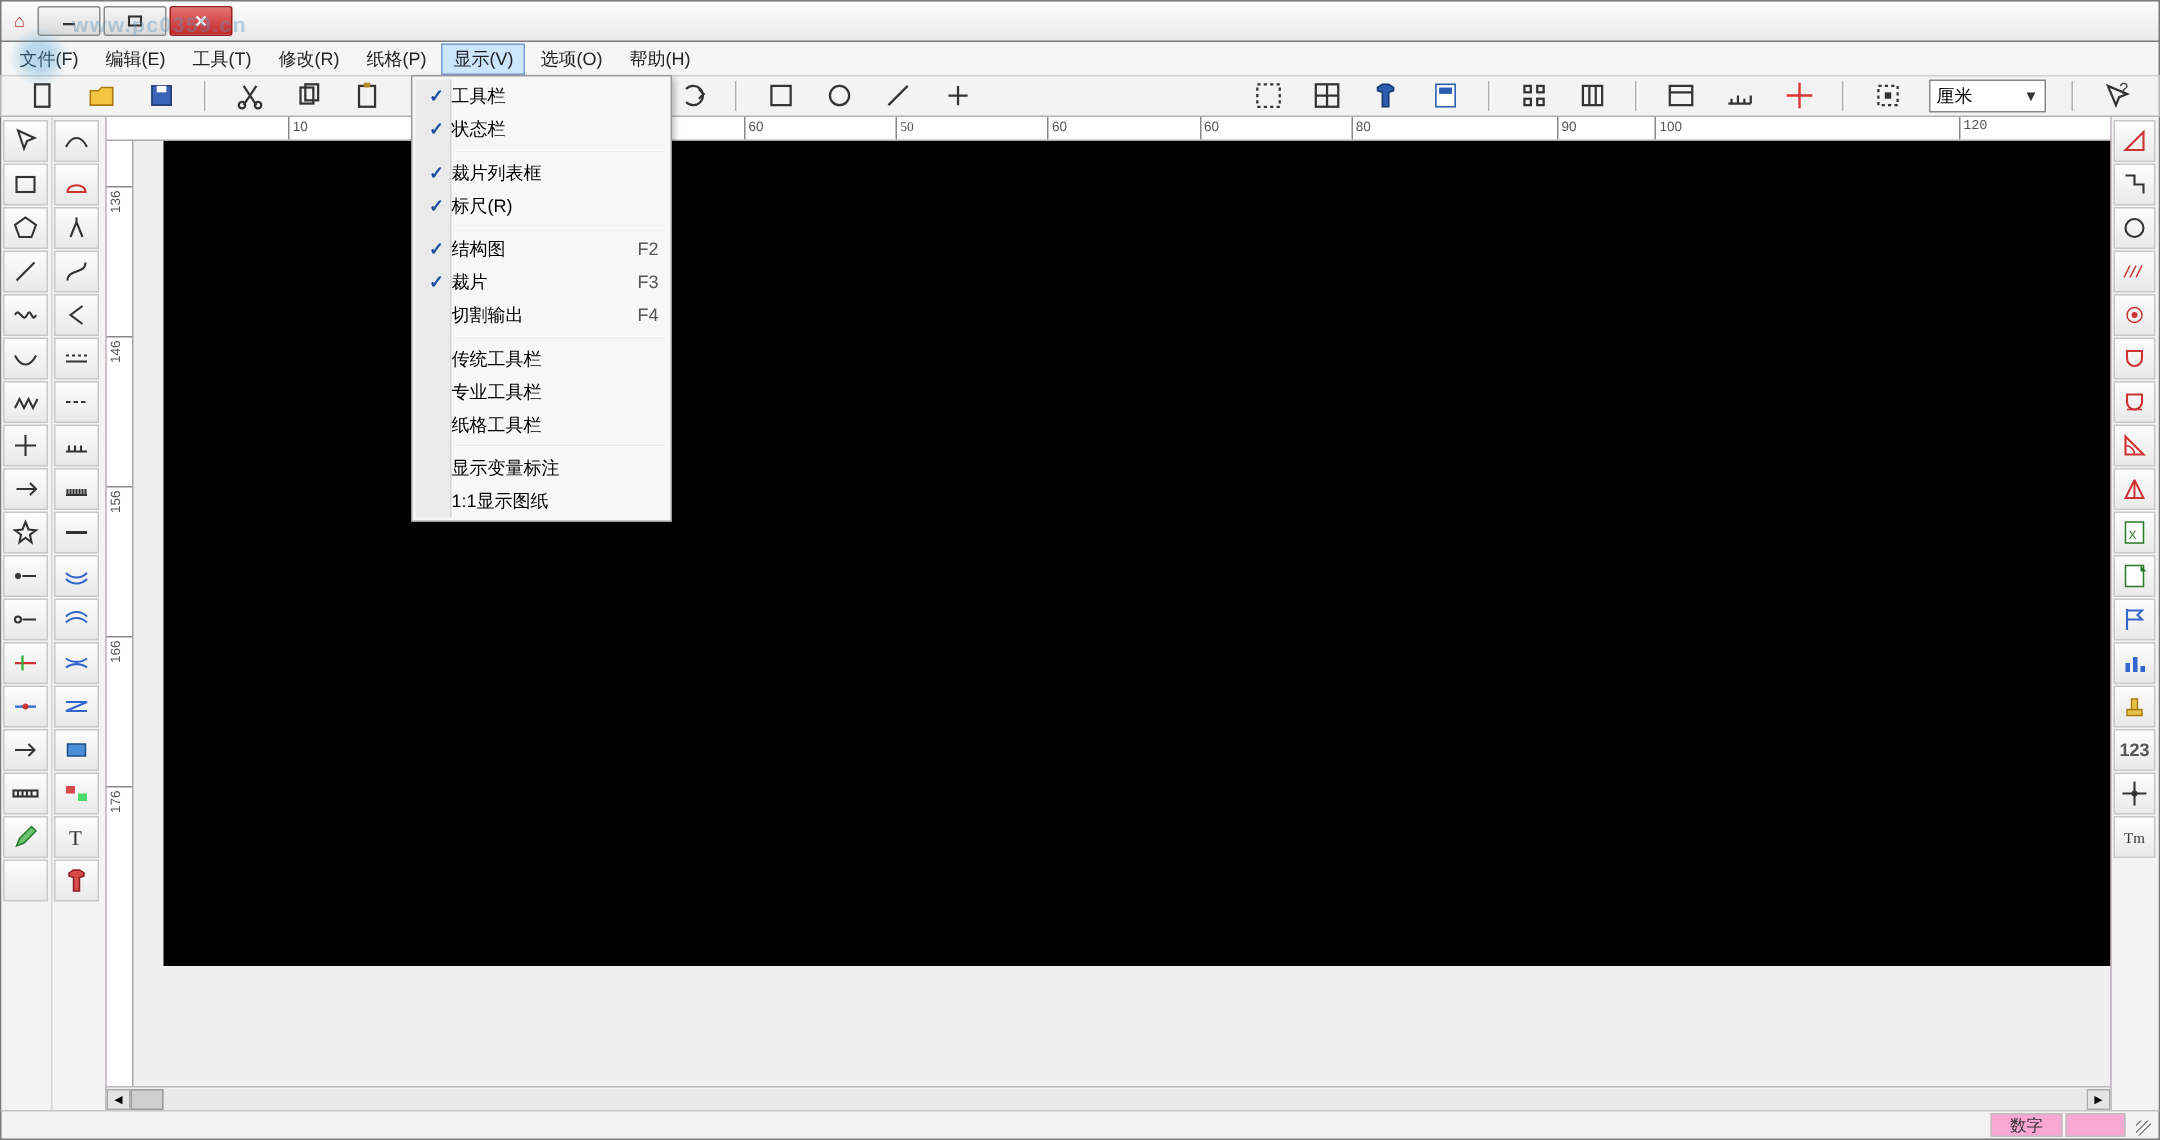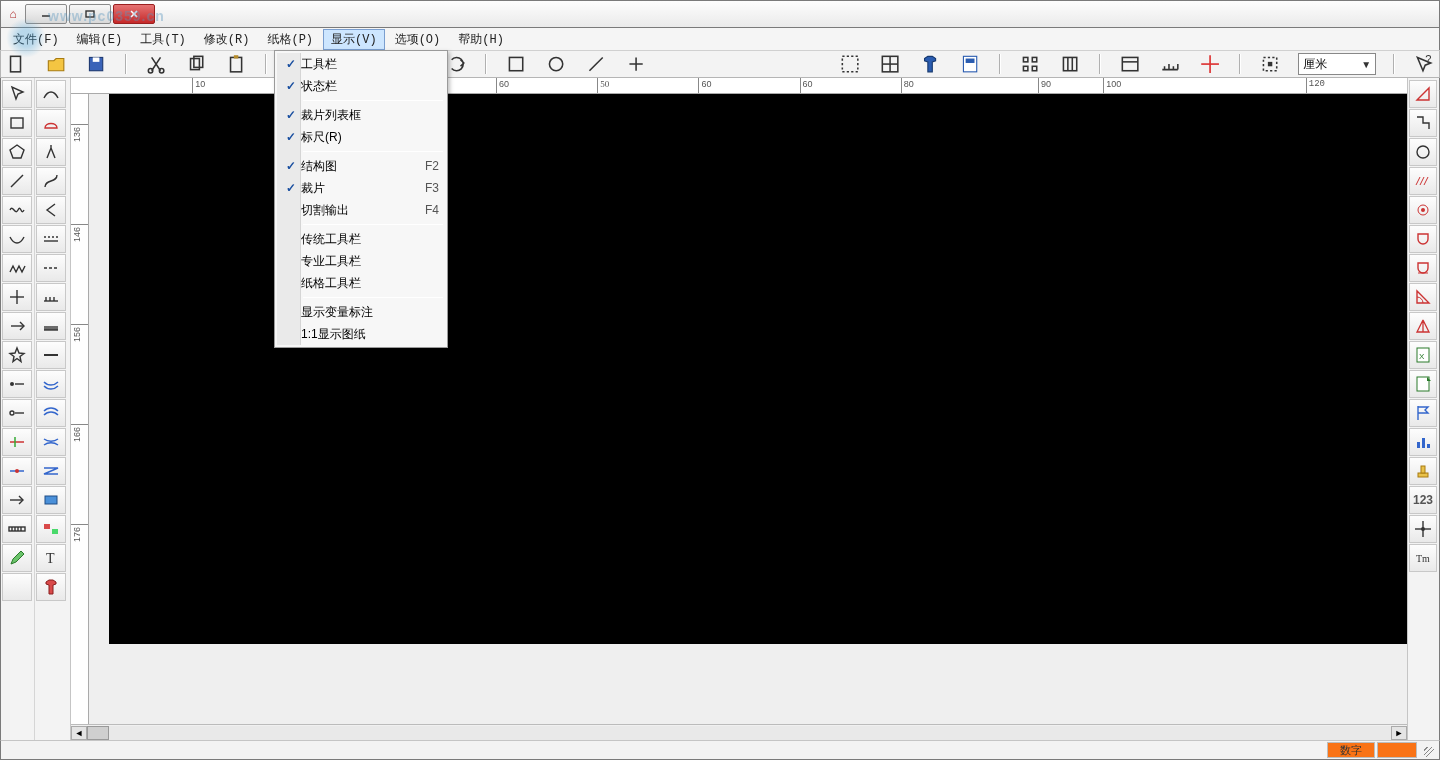--- a/index.html
+++ b/index.html
@@ -9,25 +9,25 @@
   .titlebar { height: 28px; background: linear-gradient(#fdfdfd,#eaeaea); border: 1px solid #7a7a7a; display: flex; align-items: center; padding: 0 4px; position: relative; }
   .titlebar .app-icon { width: 16px; height: 16px; margin-right: 4px; display:flex; align-items:center; justify-content:center; color:#b03030; font-size:12px; }
   .titlebar .title-text { flex: 1; color: #333; }
   .win-btns { display: flex; gap: 2px; }
   .win-btn { width: 42px; height: 20px; border: 1px solid #8a8a8a; background: linear-gradient(#f7f7f7,#d9d9d9); display: flex; align-items: center; justify-content: center; border-radius: 2px; }
   .win-btn.close { background: linear-gradient(#e57373,#c62828); border-color:#9a1f1f; color:#fff; }
   .win-btn svg { width: 12px; height: 10px; }
 
   
   .menubar { height: 22px; background: #f5f5f5; border-left:1px solid #7a7a7a; border-right:1px solid #7a7a7a; display: flex; align-items: center; padding: 0 4px; gap: 2px; }
-  .menubar .menu-item { padding: 2px 8px; cursor: default; color:#222;font-family:Liberation Mono, monospace; }
+  .menubar .menu-item { padding: 2px 8px; cursor: default; color:#222; }
   .menubar .menu-item.open { border: 1px solid #7a9ecf; background: #cde6ff; padding: 1px 7px; }
 
   
-  .toolbar { height: 28px; background: #f3f3f3; border: 1px solid #b5b5b5; border-top-color:#d0d0d0; display: flex; align-items: center; padding: 0 3px; gap: 16px; }
+  .toolbar { height: 28px; background: #f3f3f3; border: 1px solid #b5b5b5; border-top-color:#d0d0d0; display: flex; align-items: center; padding: 0 16px; gap: 16px; }
   .tb-sep { width: 4px; height: 24px; display:flex; align-items:center; justify-content:center; }
   .tb-sep::before { content:""; width:1px; height:20px; background:#b0b0b0; border-right:1px solid #fff; }
   .tb-btn { width: 26px; height: 24px; border: 1px solid transparent; display:flex; align-items:center; justify-content:center; }
   .tb-combo { height: 22px; border: 1px solid #888; background:#fff; display:flex; align-items:center; padding:0 4px; min-width:78px; justify-content:space-between; }
   .tb-combo .arrow { font-size:10px; color:#333; }
 
   
   .workarea { position: absolute; top: 78px; bottom: 20px; left: 0; right: 0; display: flex; background:#efefef; border-left:1px solid #7a7a7a; border-right:1px solid #7a7a7a; }
   .left-tools { width: 70px; background:#f3f3f3; border-right:1px solid #c5c5c5; display:flex; }
   .tool-col { width: 34px; display:flex; flex-direction:column; padding:2px 1px; gap:1px; border-right:1px solid #d5d5d5; }
@@ -51,21 +51,21 @@
   .canvas-inner { flex:1; position:relative; background:#efefef; overflow:hidden; }
   .black-paper { position:absolute; top:0; left:20px; right:0; height:550px; background:#000; }
   
   .h-scroll { height:16px; background:#f0f0f0; border-top:1px solid #bbb; display:flex; align-items:center; }
   .h-scroll .sc-btn { width:16px; height:14px; background:#e4e4e4; border:1px solid #aaa; display:flex; align-items:center; justify-content:center; font-size:9px; }
   .h-scroll .sc-track { flex:1; height:14px; background:#e9e9e9; position:relative; }
   .h-scroll .sc-thumb { position:absolute; left:0; width:22px; height:14px; background:#cfcfcf; border:1px solid #999; }
 
   
   .statusbar { position:absolute; bottom:0; left:0; right:0; height:20px; background:#f3f3f3; border:1px solid #7a7a7a; border-top-color:#c5c5c5; display:flex; align-items:center; justify-content:flex-end; padding:0 4px; gap:2px; }
-  .status-cell { min-width:48px; height:16px; border:1px solid #bdbdbd; background:#f97316; display:flex; align-items:center; justify-content:center; font-size:11px; color:#333; }
+  .status-cell { min-width:48px; height:16px; border:1px solid #bdbdbd; background:#f9a8d4; display:flex; align-items:center; justify-content:center; font-size:11px; color:#333; }
   .status-grip { width:16px; height:16px; position:relative; }
   .status-grip::after { content:""; position:absolute; right:1px; bottom:1px; width:10px; height:10px; background:
     linear-gradient(135deg, transparent 0 2px,#888 2px 3px,transparent 3px 5px,#888 5px 6px,transparent 6px 8px,#888 8px 9px,transparent 9px); }
 
   
   .dropdown { position:absolute; top:50px; left:274px; width:174px; background:#f7f7f7; border:1px solid #9a9a9a; box-shadow:2px 2px 4px rgba(0,0,0,.25); z-index:100; padding:2px; }
   .dropdown .dd-row { height:22px; display:flex; align-items:center; padding:0 6px 0 4px; cursor:default; }
   .dropdown .dd-check { width:20px; display:flex; align-items:center; justify-content:center; color:#1a4fa0; font-weight:bold; }
   .dropdown .dd-label { flex:1; }
   .dropdown .dd-accel { color:#555; padding-left:10px; }

